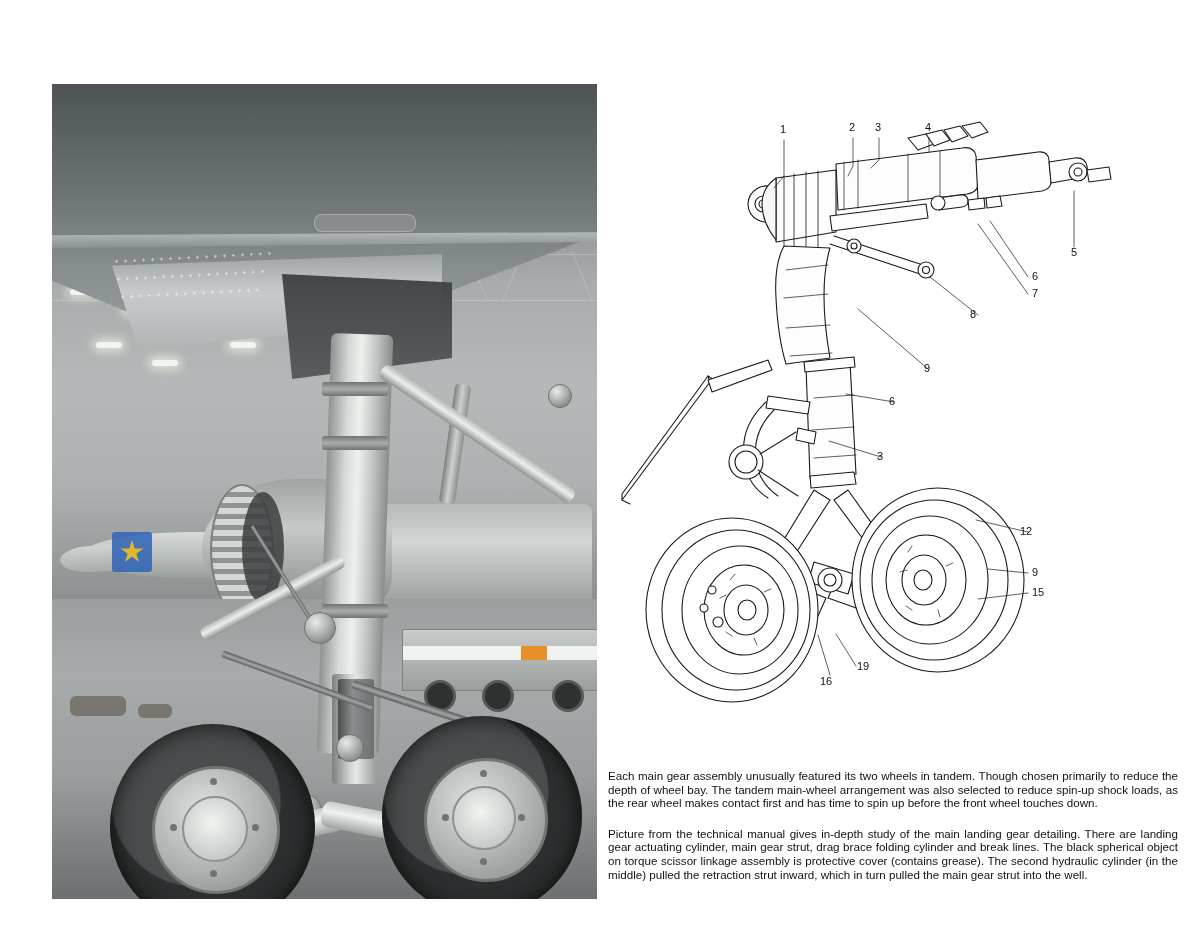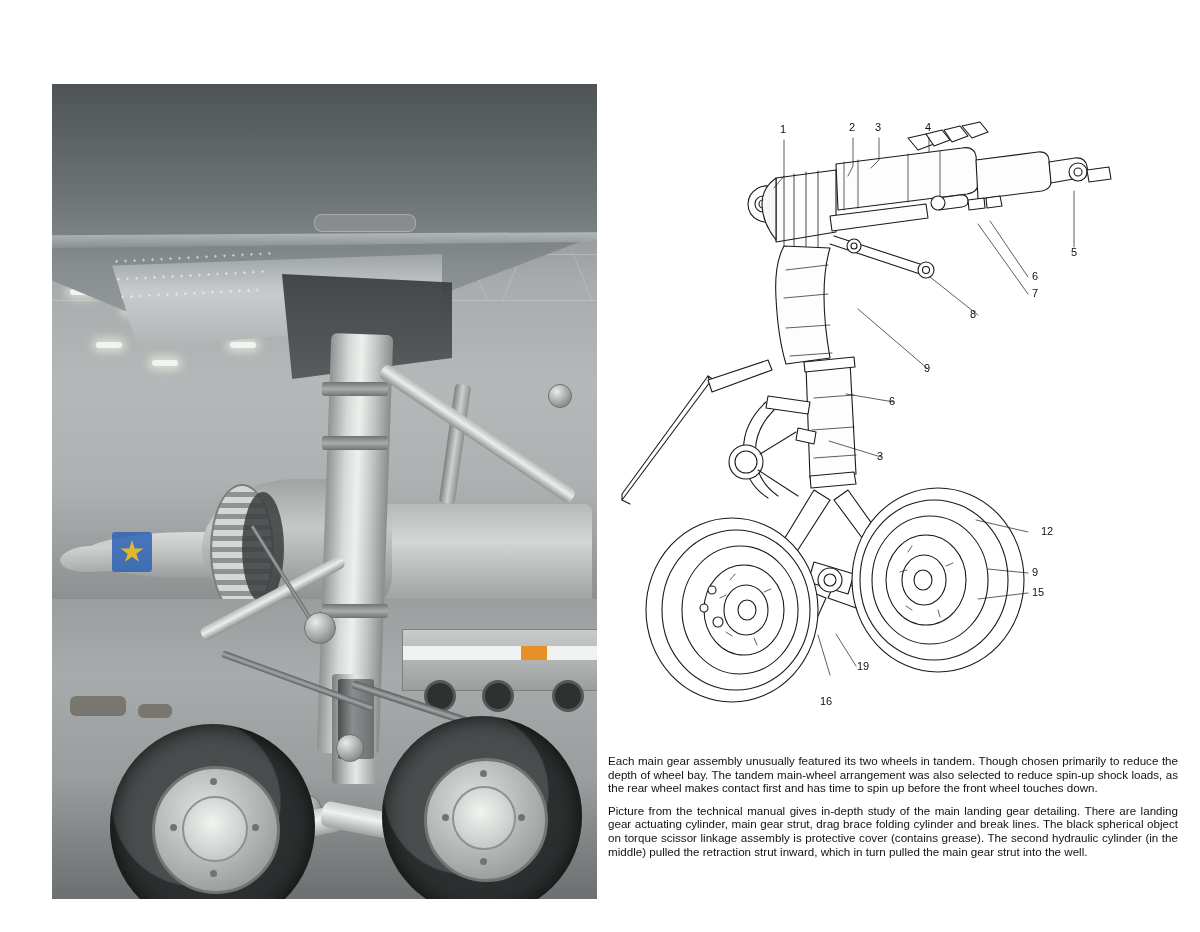--- a/index.html
+++ b/index.html
@@ -345,21 +345,21 @@
   .caption {
     position: absolute;
     left: 608px;
     top: 752px;
     width: 570px;
     font-size: 11.6px;
     line-height: 13.6px;
     color: #111;
     text-align: justify;
   }
-  .caption p { margin: 2px 0 9px 0; }
+  .caption p { margin: 17px 0 9px 0; }
   .caption p:last-child { margin-bottom: 0; }
 </style>
 </head>
 <body>
 
 <div class="photo-frame">
   <div class="photo-inner">
     <div class="hangar-bg"></div>
 
     <div class="truss">
@@ -567,23 +567,23 @@
   <div class="callout-num" style="left:241px; top:12px;">2</div>
   <div class="callout-num" style="left:267px; top:12px;">3</div>
   <div class="callout-num" style="left:317px; top:12px;">4</div>
   <div class="callout-num" style="left:463px; top:137px;">5</div>
   <div class="callout-num" style="left:424px; top:161px;">6</div>
   <div class="callout-num" style="left:424px; top:178px;">7</div>
   <div class="callout-num" style="left:362px; top:199px;">8</div>
   <div class="callout-num" style="left:316px; top:253px;">9</div>
   <div class="callout-num" style="left:281px; top:286px;">6</div>
   <div class="callout-num" style="left:269px; top:341px;">3</div>
-  <div class="callout-num" style="left:433px; top:416px;">12</div>
+  <div class="callout-num" style="left:412px; top:416px;">12</div>
   <div class="callout-num" style="left:424px; top:457px;">9</div>
   <div class="callout-num" style="left:424px; top:477px;">15</div>
   <div class="callout-num" style="left:249px; top:551px;">19</div>
-  <div class="callout-num" style="left:212px; top:586px;">16</div>
+  <div class="callout-num" style="left:212px; top:566px;">16</div>
 </div>
 
 <div class="caption">
   <p>Each main gear assembly unusually featured its two wheels in tandem. Though chosen primarily to reduce the depth of wheel bay. The tandem main-wheel arrangement was also selected to reduce spin-up shock loads, as the rear wheel makes contact first and has time to spin up before the front wheel touches down.</p>
   <p>Picture from the technical manual gives in-depth study of the main landing gear detailing. There are landing gear actuating cylinder, main gear strut, drag brace folding cylinder and break lines. The black spherical object on torque scissor linkage assembly is protective cover (contains grease). The second hydraulic cylinder (in the middle) pulled the retraction strut inward, which in turn pulled the main gear strut into the well.</p>
 </div>
 
 </body></html>

